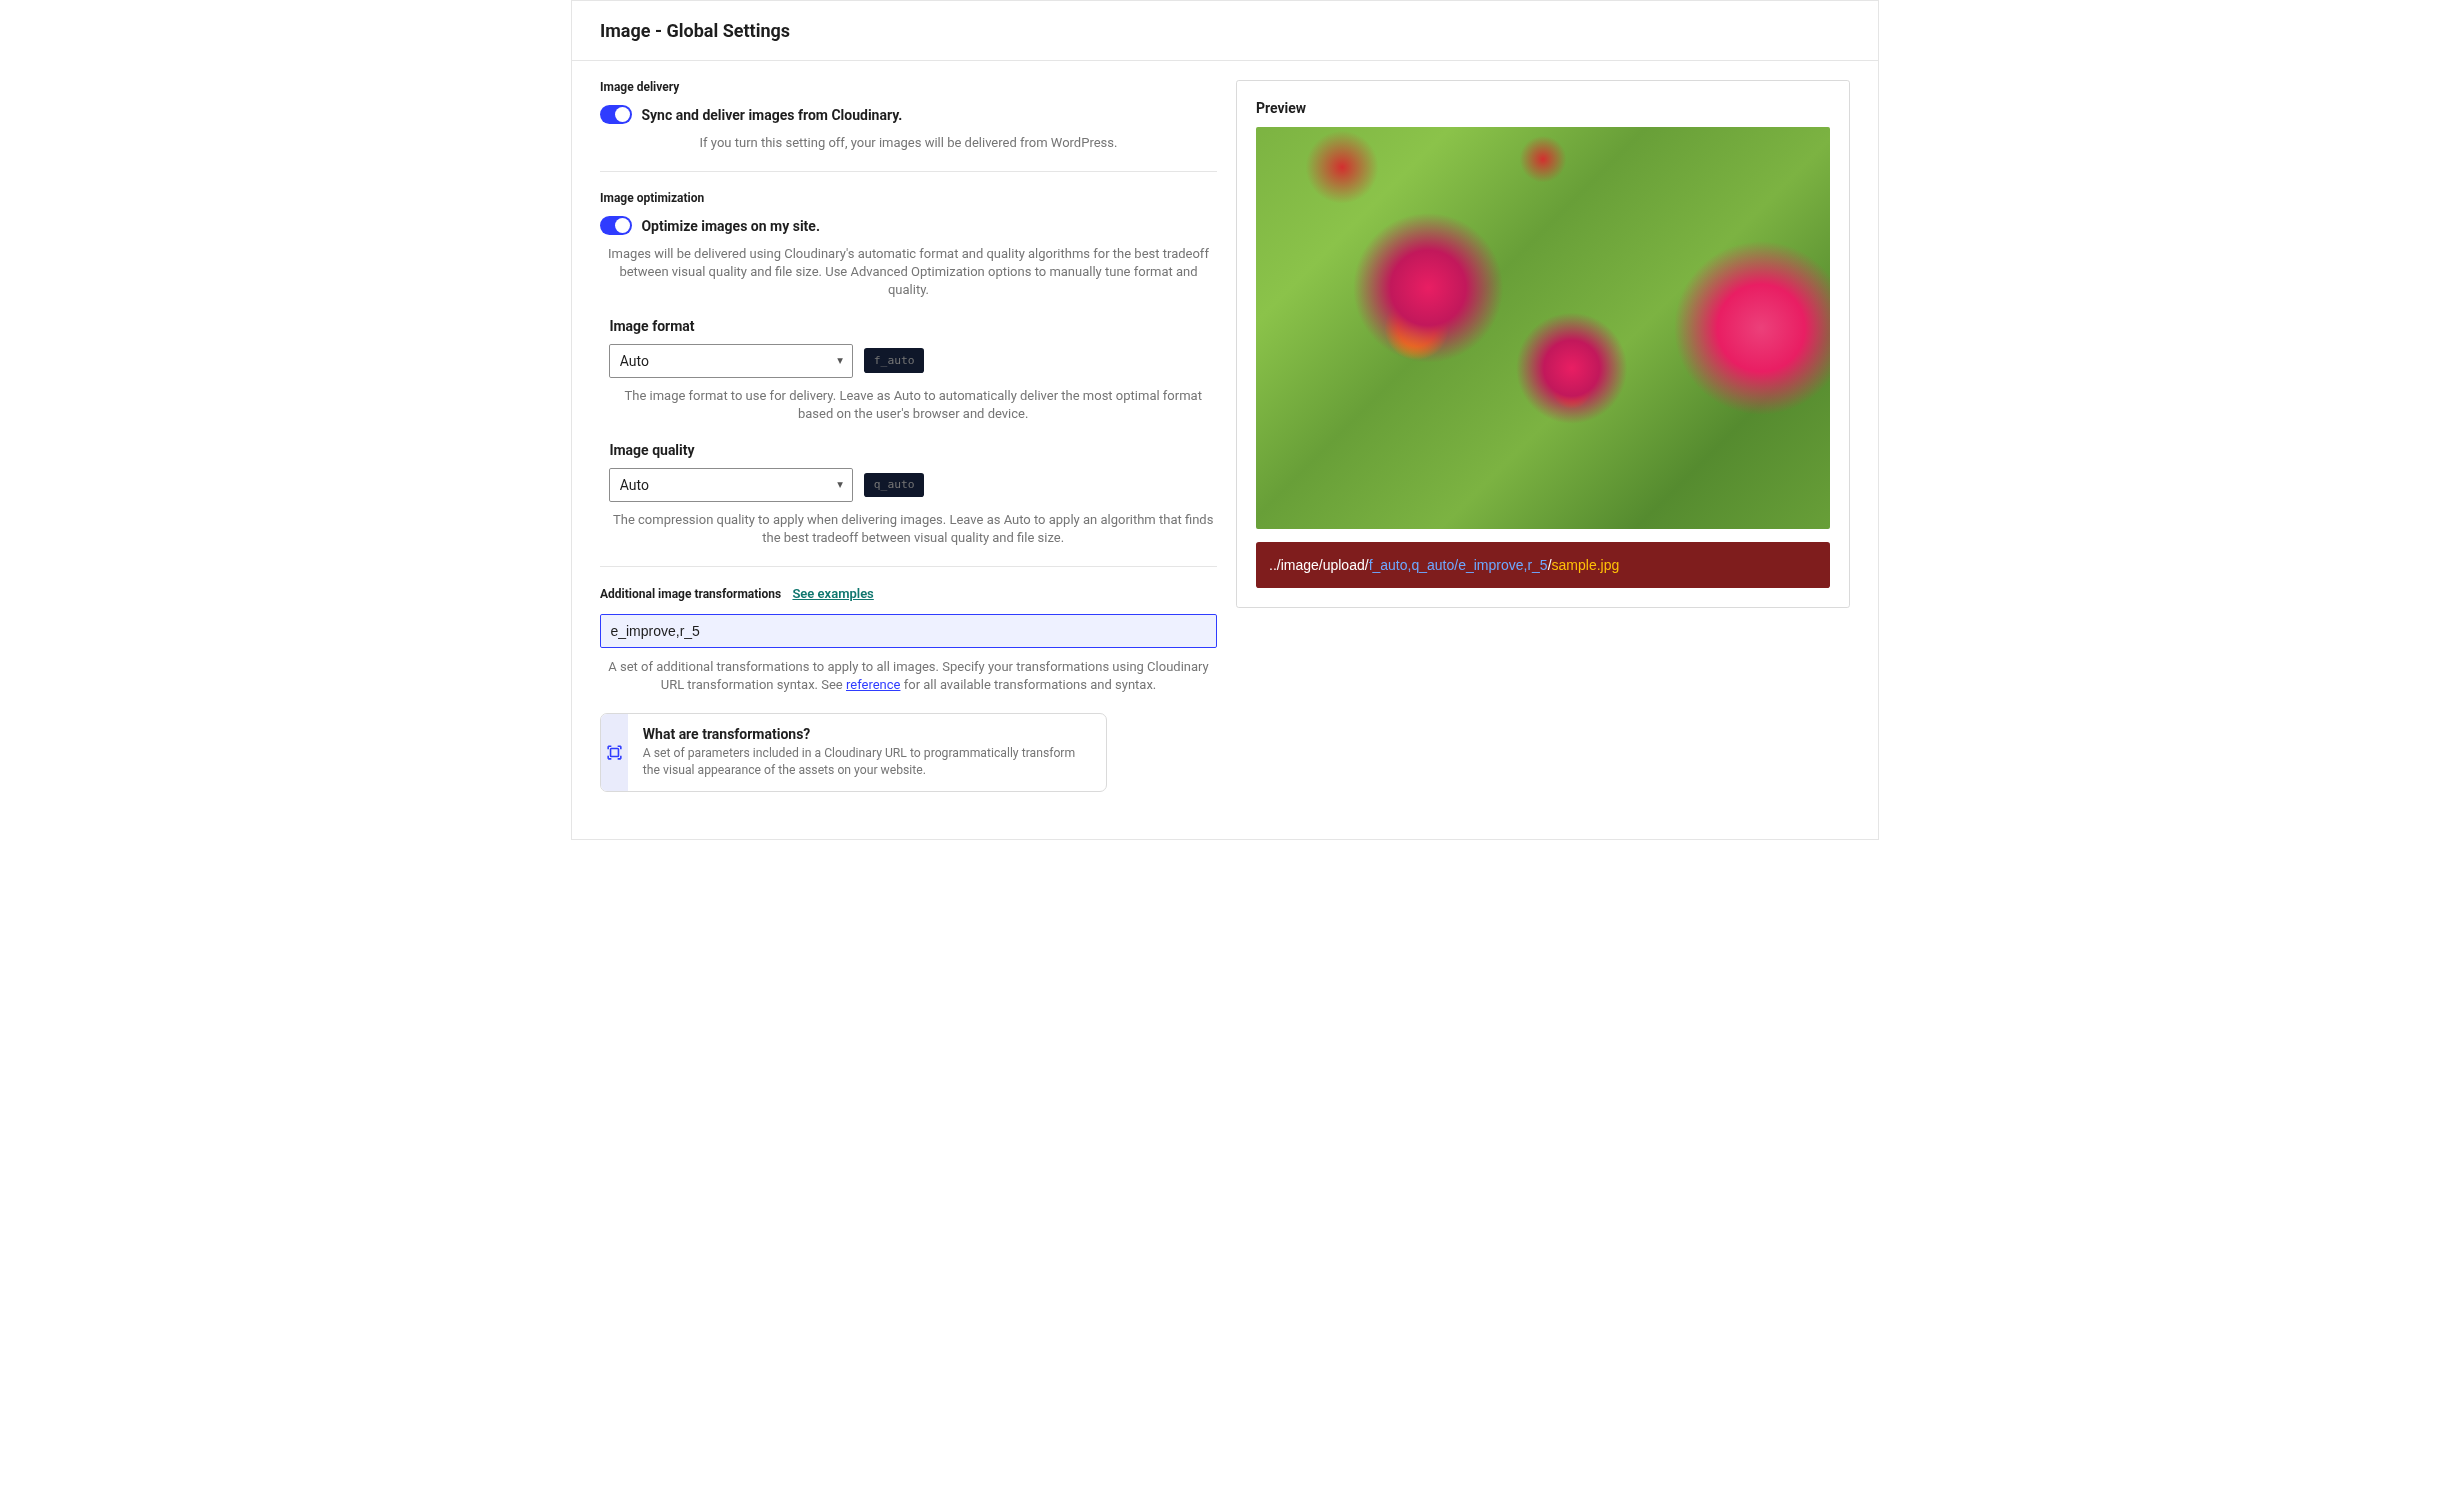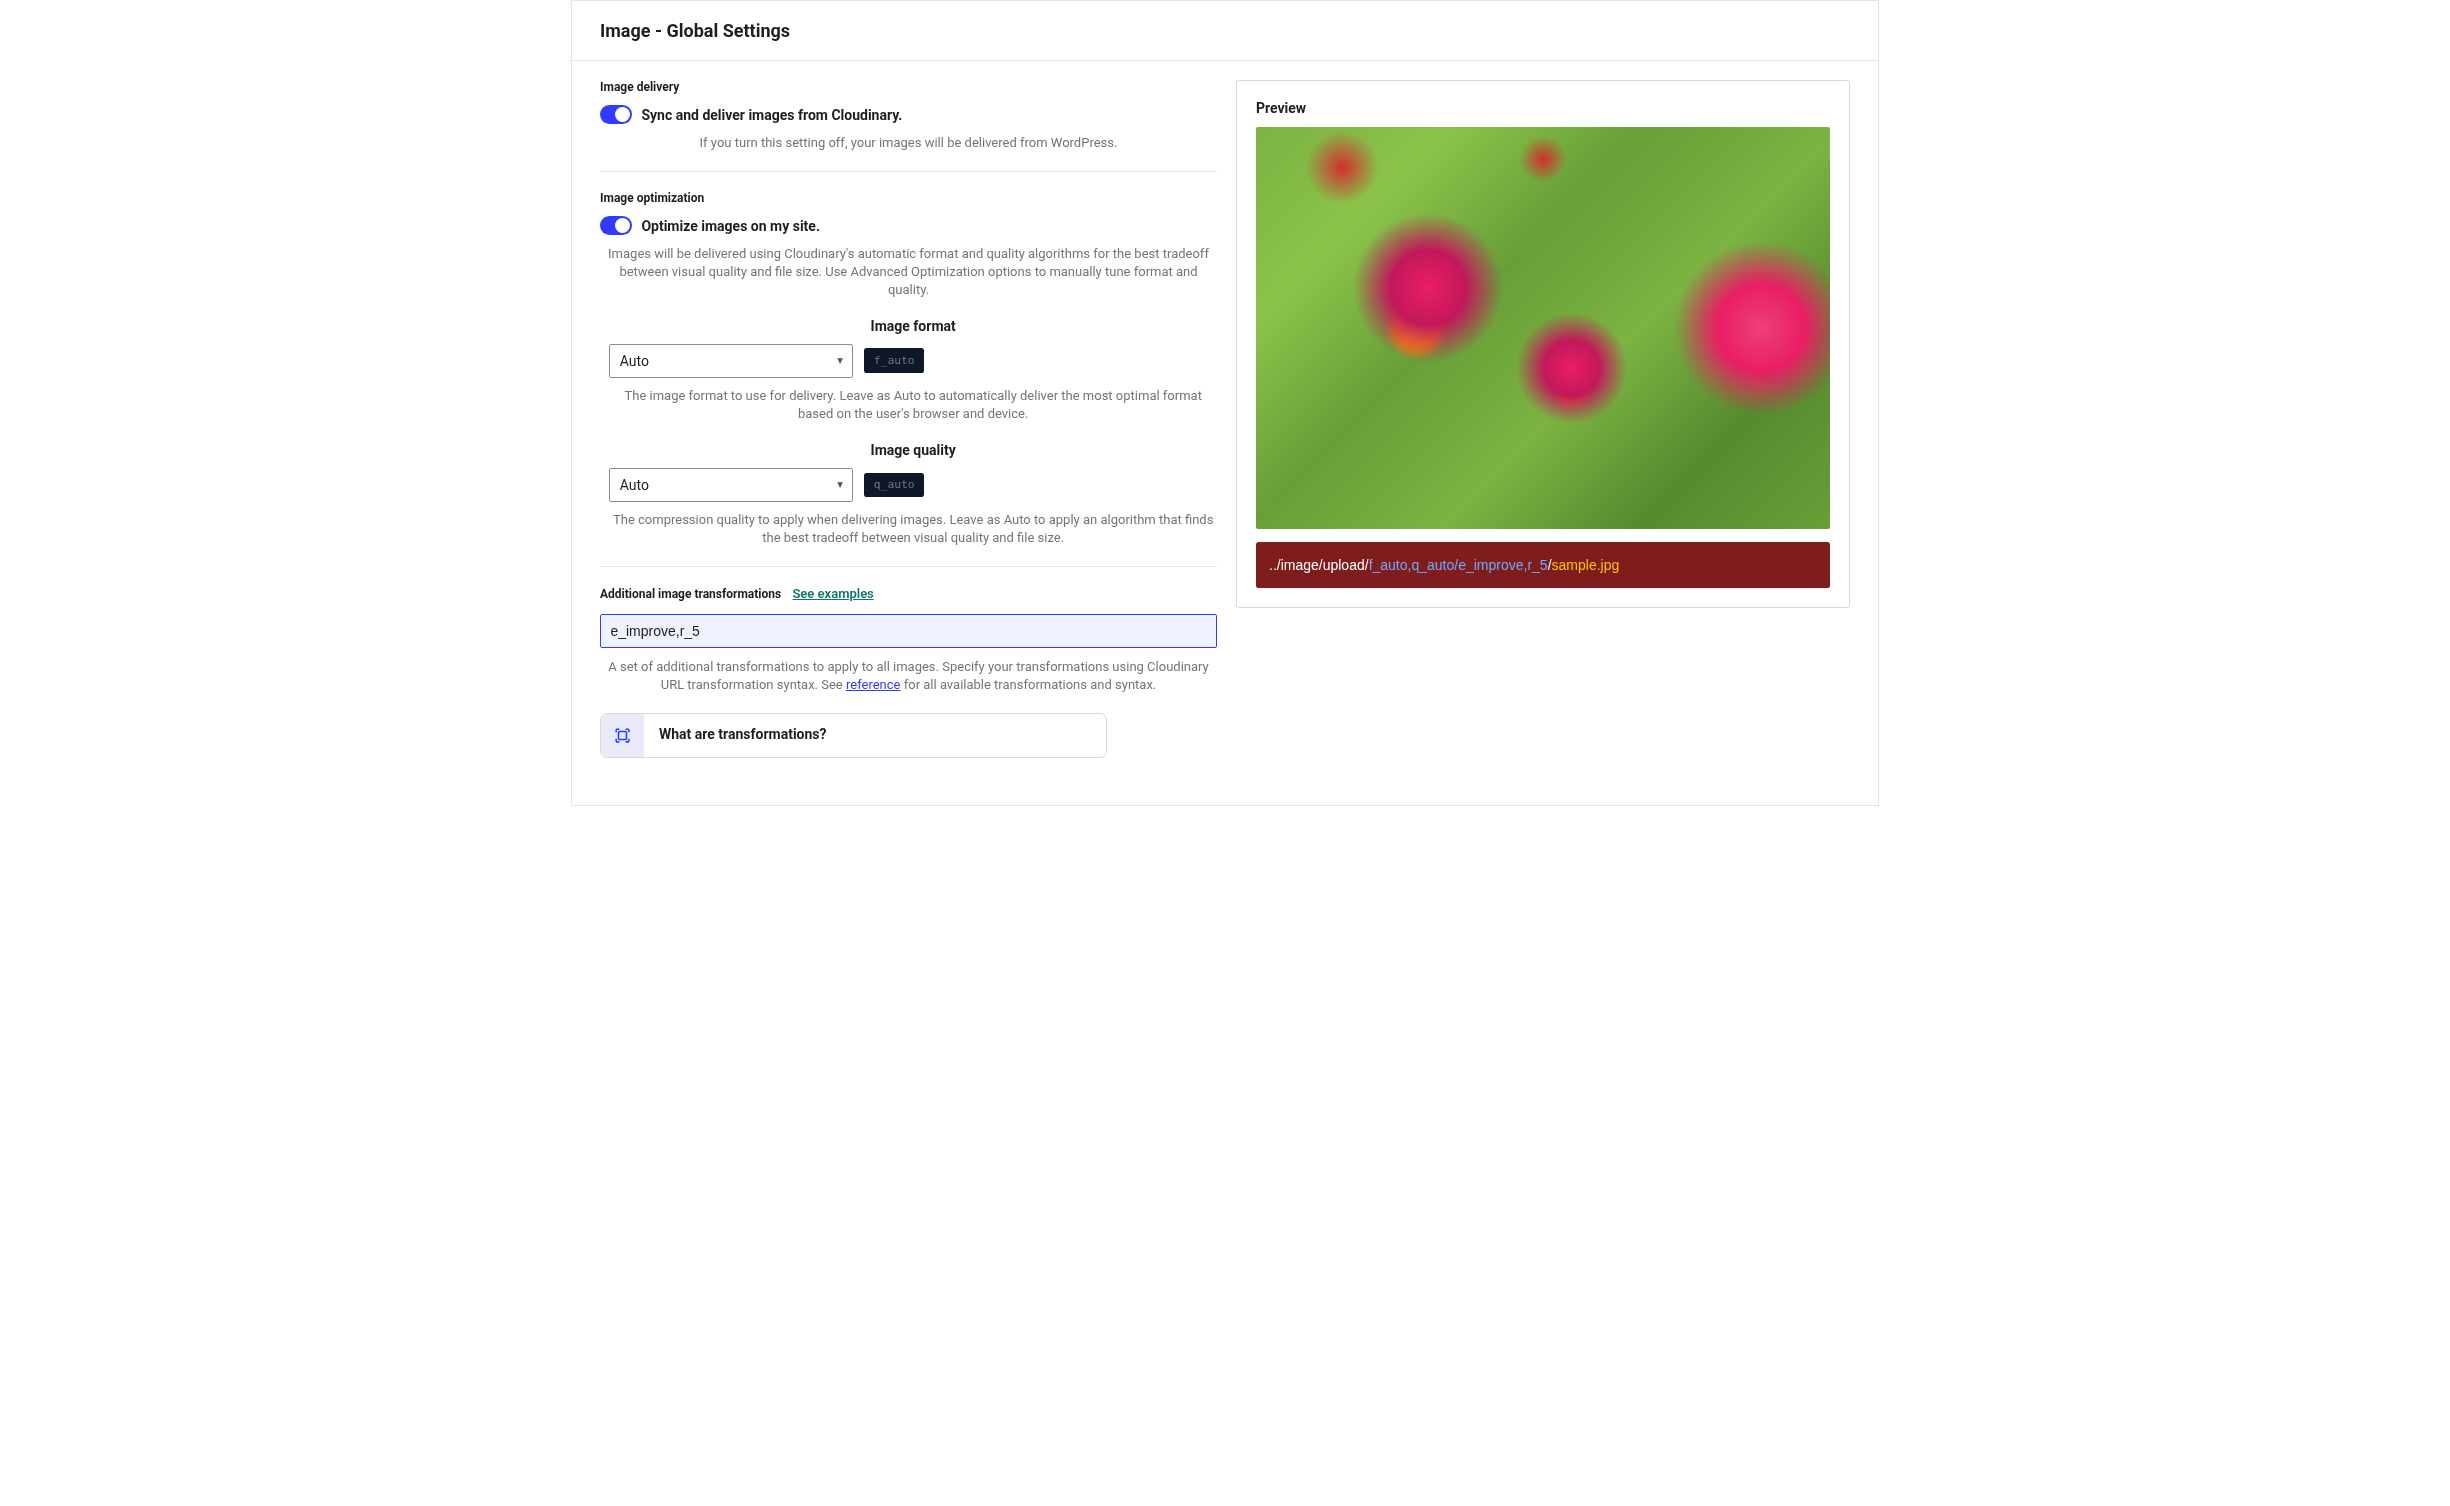--- a/index.html
+++ b/index.html
@@ -85,21 +85,20 @@
 }
 .field-group {
   margin-top: 19px;
   margin-left: 9.4px;
 }
 .field-label {
   font-size: 14px;
   font-weight: 700;
   color: #1e1e1e;
   margin-bottom: 9.4px;
-  text-align: center;
 }
 .select-row {
   display: flex;
   align-items: center;
   gap: 11px;
   margin-bottom: 9.4px;
 }
 .select {
   width: 244px;
   height: 34px;
@@ -298,20 +297,21 @@
             <svg class="info-icon" viewBox="0 0 24 24" fill="none" stroke="#2f3cff" stroke-width="2">
               <rect x="7" y="7" width="10" height="10" rx="1"></rect>
               <path d="M4 4 L4 8 M4 4 L8 4"></path>
               <path d="M20 4 L20 8 M20 4 L16 4"></path>
               <path d="M4 20 L4 16 M4 20 L8 20"></path>
               <path d="M20 20 L20 16 M20 20 L16 20"></path>
             </svg>
           </div>
           <div class="info-body">
             <div class="info-title">What are transformations?</div>
+            <div class="info-desc">A set of parameters included in a Cloudinary URL to programmatically transform the visual appearance of the assets on your website.</div>
           </div>
         </div>
       </div>
 
     </div>
 
     <div class="right-col">
       <div class="preview-panel">
         <div class="preview-label">Preview</div>
         <div class="preview-image"></div>

